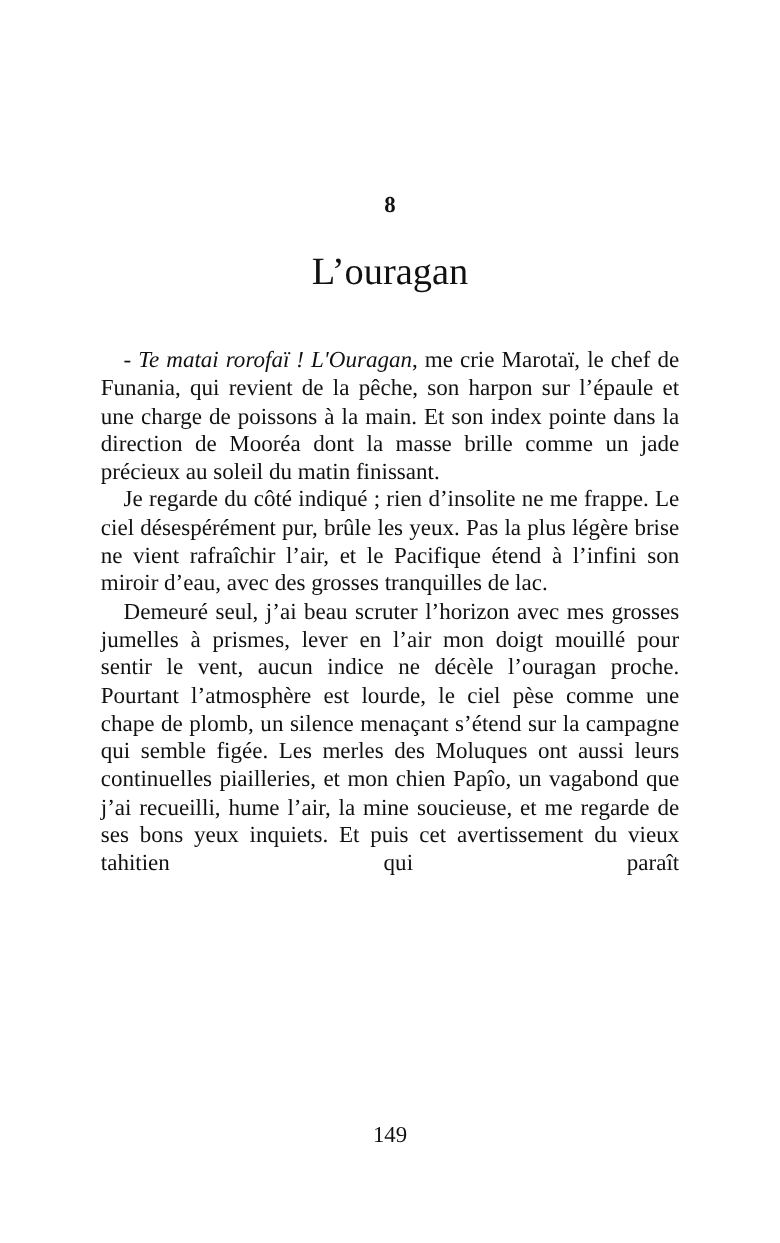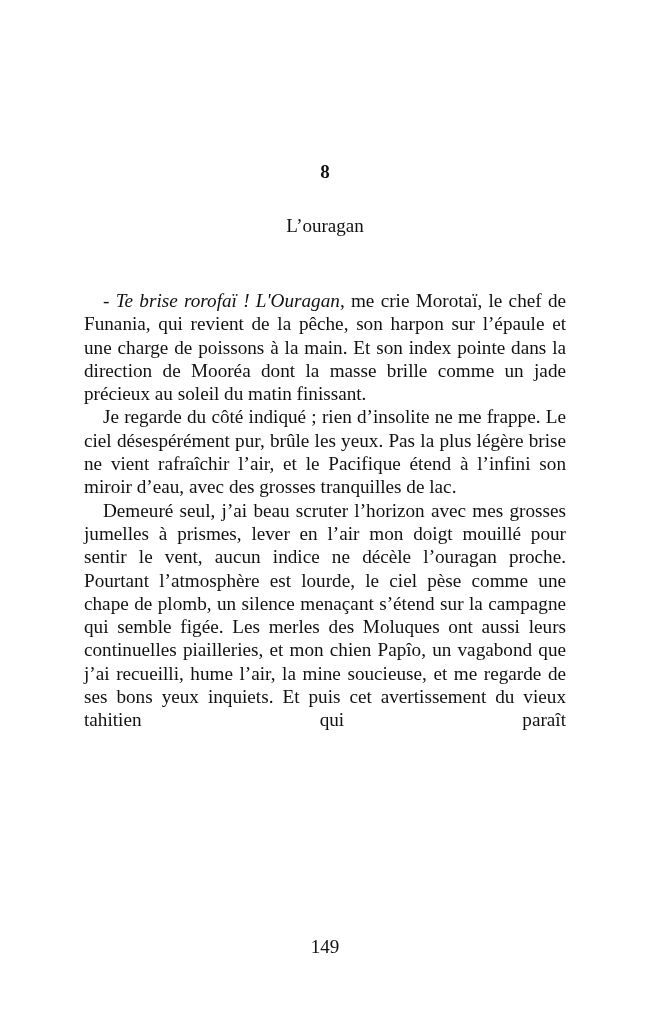--- a/index.html
+++ b/index.html
@@ -24,21 +24,21 @@
     font-weight: bold;
     font-size: 19px;
     line-height: 24px;
   }
   .chapter-title {
     position: absolute;
     top: 206px;
     left: 0;
     width: 650px;
     text-align: center;
-    font-size: 19px;
+    font-size: 32px;
     line-height: 40px;
   }
   .body-text {
     position: absolute;
     top: 289px;
     left: 84px;
     width: 482px;
     font-size: 19.2px;
     line-height: 23.3px;
     text-align: justify;
@@ -65,21 +65,21 @@
   }
 </style>
 </head>
 <body>
 
 <div class="chapter-number">8</div>
 <div class="chapter-title">L’ouragan</div>
 
 <div class="body-text">
   <p>
-    <span>- </span><em>Te brise rorofaï ! L'Ouragan</em><span>, me crie Morotaï, le chef de Funania, qui revient de la pêche, son harpon sur l’épaule et une charge de poissons à la main. Et son index pointe dans la direction de Mooréa dont la masse brille comme un jade précieux au soleil du matin finissant.</span>
+    <span>- </span><em>Te matai rorofaï ! L'Ouragan</em><span>, me crie Marotaï, le chef de Funania, qui revient de la pêche, son harpon sur l’épaule et une charge de poissons à la main. Et son index pointe dans la direction de Mooréa dont la masse brille comme un jade précieux au soleil du matin finissant.</span>
   </p>
   <p>
     <span>Je regarde du côté indiqué ; rien d’insolite ne me frappe. Le ciel désespérément pur, brûle les yeux. Pas la plus légère brise ne vient rafraîchir l’air, et le Pacifique étend à l’infini son miroir d’eau, avec des grosses tranquilles de lac.</span>
   </p>
   <p class="last">
     <span>Demeuré seul, j’ai beau scruter l’horizon avec mes grosses jumelles à prismes, lever en l’air mon doigt mouillé pour sentir le vent, aucun indice ne décèle l’ouragan proche. Pourtant l’atmosphère est lourde, le ciel pèse comme une chape de plomb, un silence menaçant s’étend sur la campagne qui semble figée. Les merles des Moluques ont aussi leurs continuelles piailleries, et mon chien Papîo, un vagabond que j’ai recueilli, hume l’air, la mine soucieuse, et me regarde de ses bons yeux inquiets. Et puis cet avertissement du vieux tahitien qui paraît</span>
   </p>
 </div>
 
 <div class="page-number">149</div>

